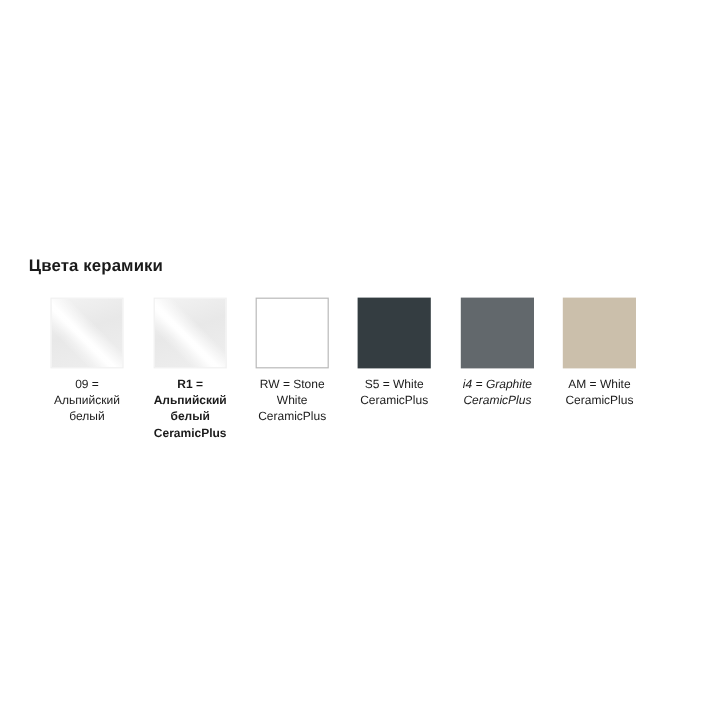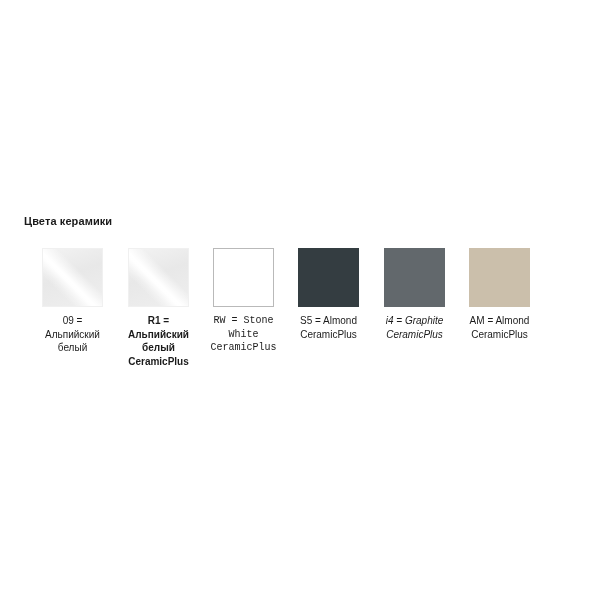--- a/index.html
+++ b/index.html
@@ -23,21 +23,21 @@
     top: 0;
     width: 600px;
     height: 600px;
   }
 
   
   .section-title {
     position: absolute;
     left: 24px;
     top: 215px;
-    font-size: 11px;
+    font-size: 14px;
     font-weight: bold;
     letter-spacing: 0.1px;
     color: #1a1a1a;
     line-height: 13px;
     white-space: nowrap;
   }
 
   
   .swatch-row {
     position: absolute;
@@ -111,36 +111,36 @@
 Альпийский
 белый</div>
       </div>
       <div class="swatch-item" style="left: 116px; font-weight: bold;">
         <div class="swatch-chip gloss"></div>
         <div class="swatch-caption">R1 =
 Альпийский
 белый
 CeramicPlus</div>
       </div>
-      <div class="swatch-item" style="left: 201px; font-family: Liberation Mono, monospace;">
+      <div class="swatch-item" style="left: 201px;">
         <div class="swatch-chip outlined" style="background: rgb(255, 255, 255);"></div>
         <div class="swatch-caption">RW = Stone
 White
 CeramicPlus</div>
       </div>
       <div class="swatch-item" style="left: 286px;">
         <div class="swatch-chip flat" style="background: rgb(52, 61, 65);"></div>
-        <div class="swatch-caption">S5 = Almond
+        <div class="swatch-caption">S5 = White
 CeramicPlus</div>
       </div>
       <div class="swatch-item" style="left: 372px; font-style: italic;">
         <div class="swatch-chip flat" style="background: rgb(98, 104, 108);"></div>
         <div class="swatch-caption">i4 = Graphite
 CeramicPlus</div>
       </div>
       <div class="swatch-item" style="left: 457px;">
         <div class="swatch-chip flat" style="background: rgb(203, 191, 171);"></div>
-        <div class="swatch-caption">AM = Almond
+        <div class="swatch-caption">AM = White
 CeramicPlus</div>
       </div>
     </div>
 
 </div>
 
 </body></html>

